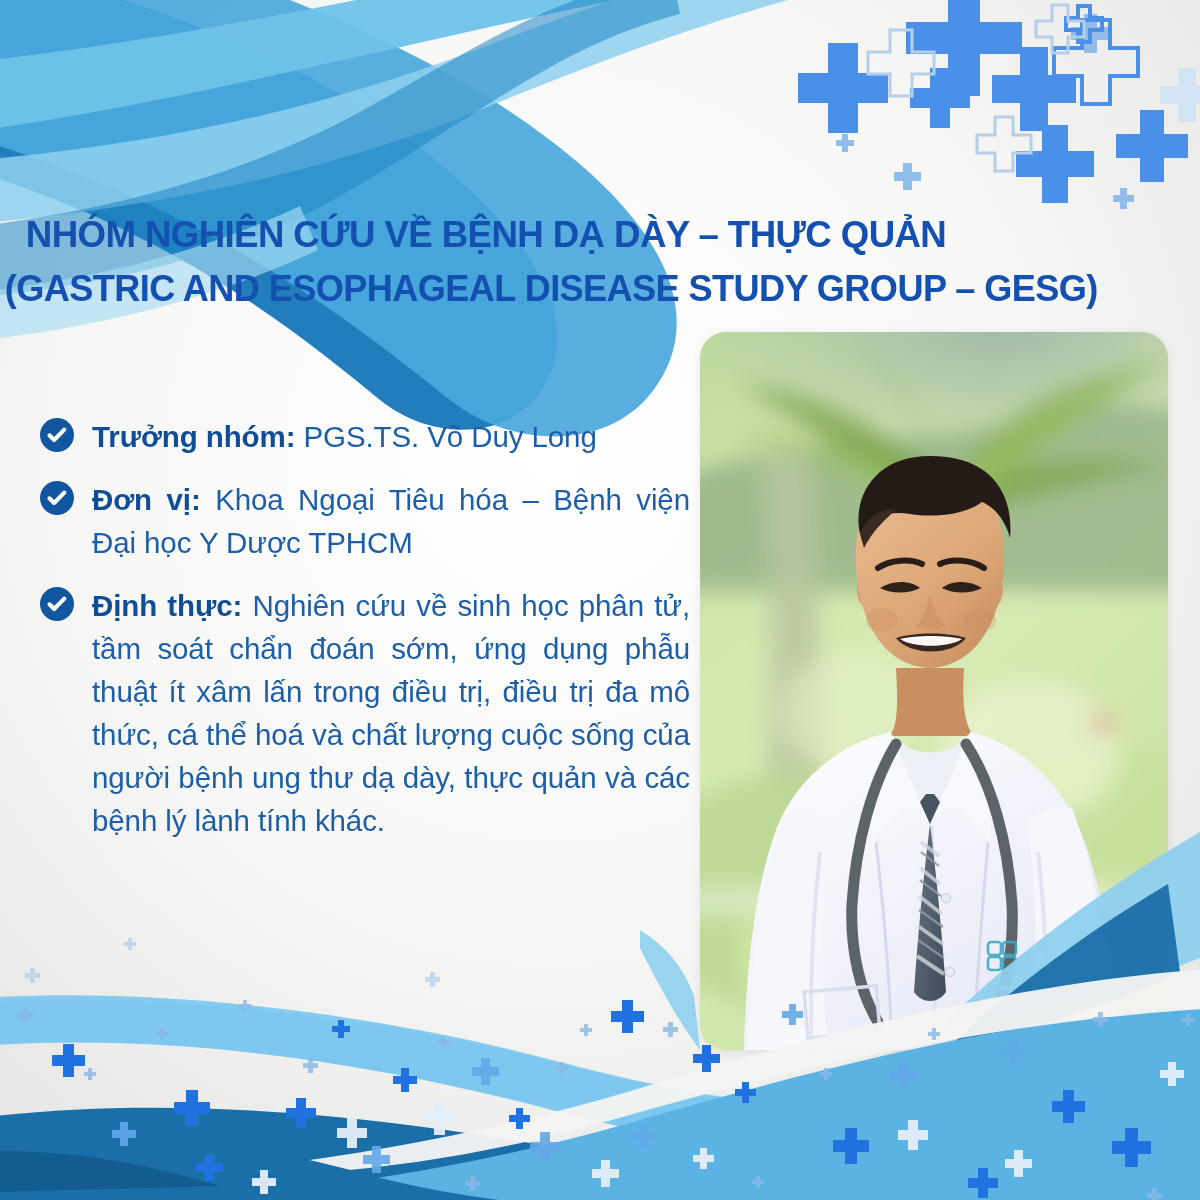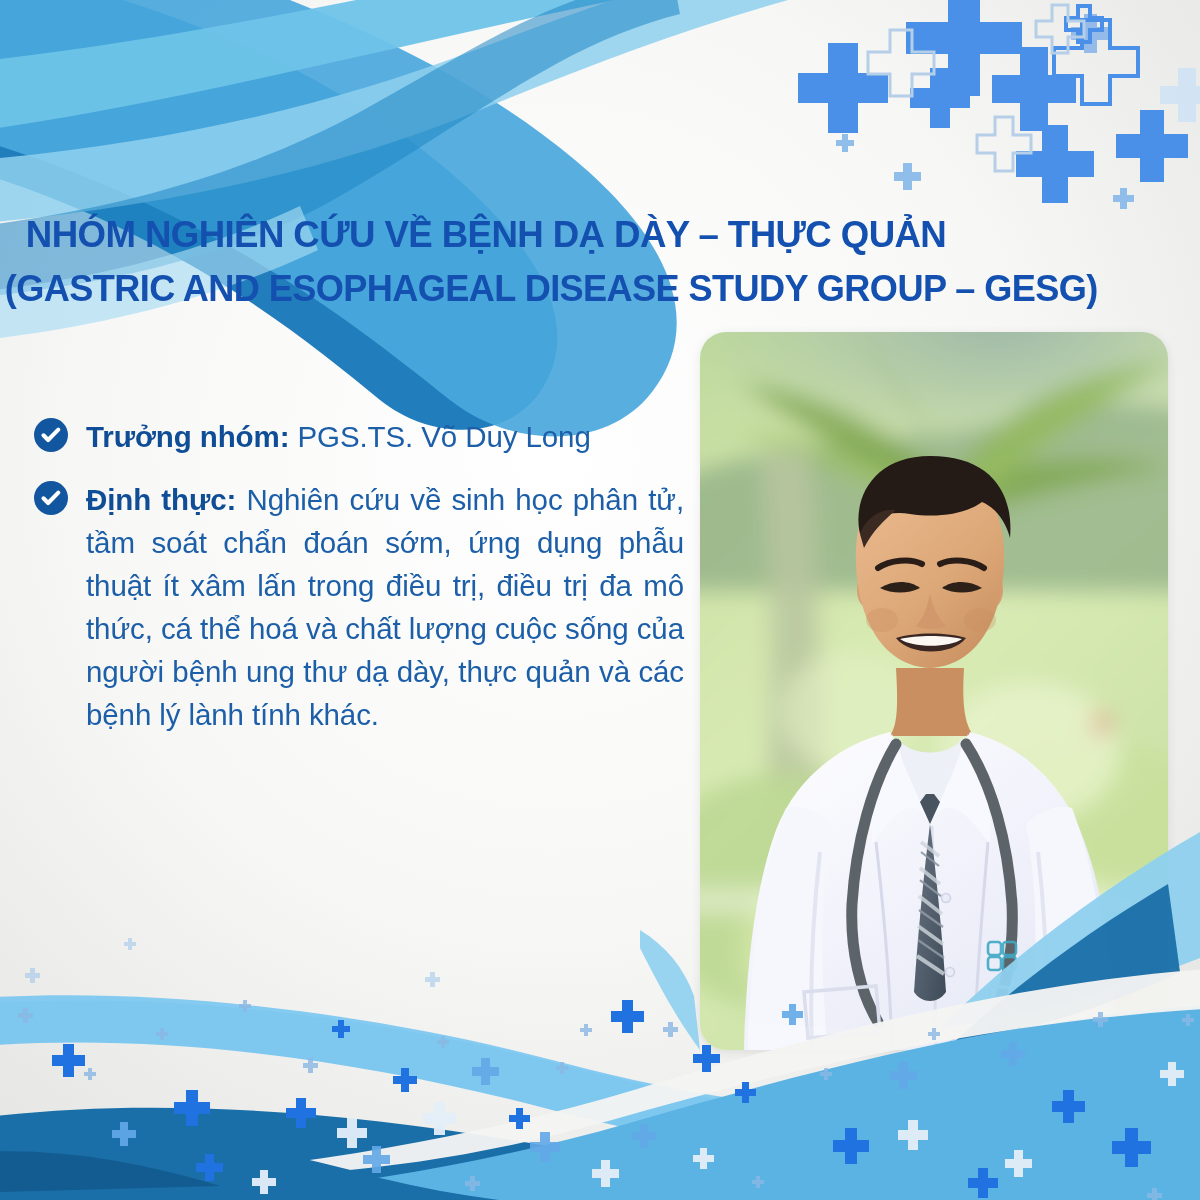--- a/index.html
+++ b/index.html
@@ -45,21 +45,21 @@
     letter-spacing:-0.6px;
     color:#1450af;
     white-space:nowrap;
     transform:scaleX(0.99);
   }
   .title-line.l2 { font-size:36.5px; }
 
   
   #bullets {
     position:absolute;
-    left:34px; top:415px;
+    left:40px; top:415px;
     width:650px;
     z-index:5;
   }
   .bullet {
     position:relative;
     padding-left:52px;
     margin-bottom:20px;
     color:#1a5ba8;
   }
   .bullet:last-child { margin-bottom:0; }
@@ -227,20 +227,32 @@
           <circle cx="17" cy="17" r="17" fill="#1256a0"></circle>
           <path d="M9.5 17.3 l4.6 4.7 l10.2 -10.4" fill="none" stroke="#ffffff" stroke-width="4.1" stroke-linecap="round" stroke-linejoin="round"></path>
         </svg>
       </span>
       <div class="btext">
         <span class="lbl">Trưởng nhóm: </span>
         <span>PGS.TS. Võ Duy Long</span>
       </div>
     </div>
 
+    <div class="bullet" id="bullet-unit">
+      <span class="check">
+        <svg viewBox="0 0 34 34" xmlns="http://www.w3.org/2000/svg">
+          <circle cx="17" cy="17" r="17" fill="#1256a0"></circle>
+          <path d="M9.5 17.3 l4.6 4.7 l10.2 -10.4" fill="none" stroke="#ffffff" stroke-width="4.1" stroke-linecap="round" stroke-linejoin="round"></path>
+        </svg>
+      </span>
+      <div class="btext">
+        <span class="lbl">Đơn vị: </span>
+        <span>Khoa Ngoại Tiêu hóa – Bệnh viện Đại học Y Dược TPHCM</span>
+      </div>
+    </div>
 
     <div class="bullet" id="bullet-focus">
       <span class="check">
         <svg viewBox="0 0 34 34" xmlns="http://www.w3.org/2000/svg">
           <circle cx="17" cy="17" r="17" fill="#1256a0"></circle>
           <path d="M9.5 17.3 l4.6 4.7 l10.2 -10.4" fill="none" stroke="#ffffff" stroke-width="4.1" stroke-linecap="round" stroke-linejoin="round"></path>
         </svg>
       </span>
       <div class="btext">
         <span class="lbl">Định thực: </span>

